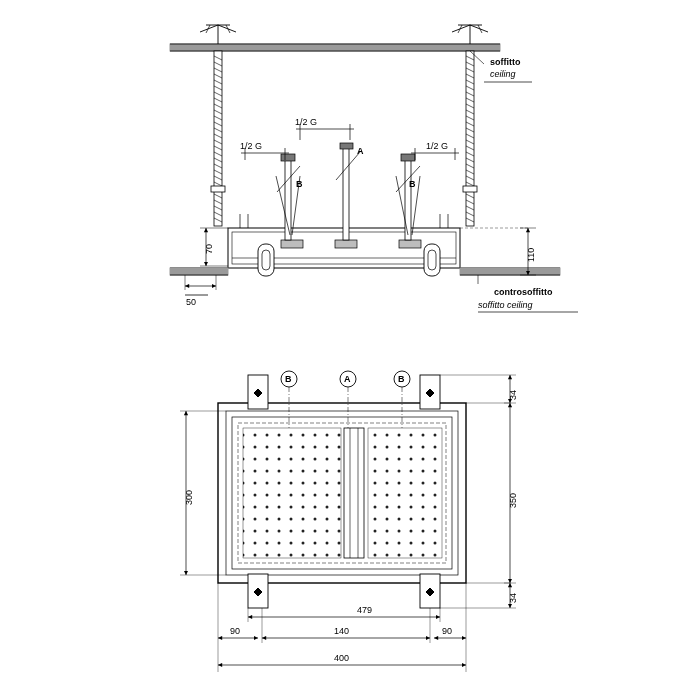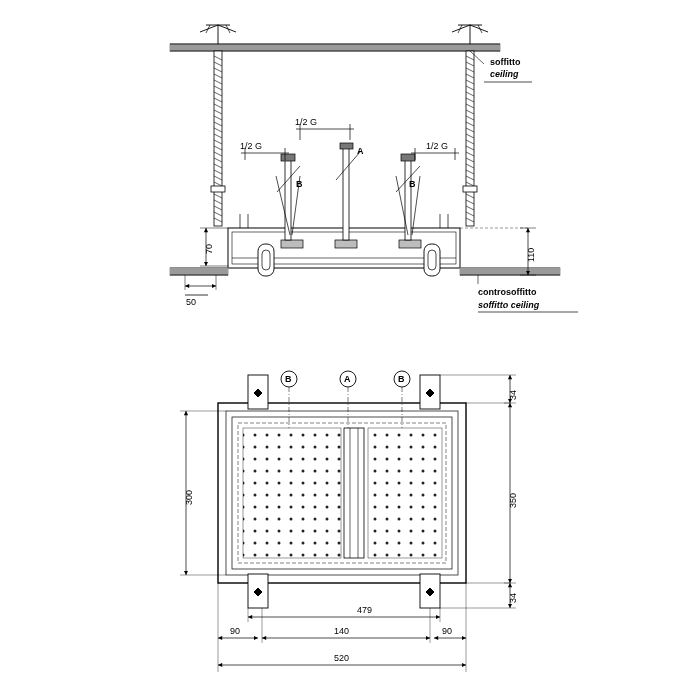--- a/index.html
+++ b/index.html
@@ -23,21 +23,21 @@
   }
   .lbl {
     position: absolute;
     font-family: "Liberation Sans", sans-serif;
     font-size: 9px;
     color: #000;
     white-space: nowrap;
     line-height: 11px;
   }
   .lbl.bold { font-weight: bold; }
-  .lbl.italic { font-style: italic; font-weight: bold; }
+  .lbl.italic { font-style: italic; font-weight: normal; }
   .lbl.vert {
     transform: rotate(-90deg);
     transform-origin: left top;
   }
 </style>
 </head>
 <body>
 
 <div id="sheet">
 
@@ -270,21 +270,21 @@
 
       <line x1="218" y1="665" x2="466" y2="665" stroke="#000" stroke-width="0.7" marker-start="url(#arrow-l)" marker-end="url(#arrow-r)"></line>
 
     </g>
   </svg>
 
   
   <div class="lbl bold" style="left:490px; top:57px;">soffitto</div>
   <div class="lbl italic" style="left:490px; top:69px;">ceiling</div>
 
-  <div class="lbl bold" style="left:478px; top:287px;">controsoffitto</div>
+  <div class="lbl bold" style="left:494px; top:287px;">controsoffitto</div>
   <div class="lbl italic" style="left:478px; top:300px;">soffitto ceiling</div>
 
   <div class="lbl" style="left:295px; top:117px;">1/2 G</div>
   <div class="lbl" style="left:240px; top:141px;">1/2 G</div>
   <div class="lbl" style="left:426px; top:141px;">1/2 G</div>
 
   <div class="lbl bold" style="left:357px; top:146px;">A</div>
   <div class="lbl bold" style="left:296px; top:179px;">B</div>
   <div class="lbl bold" style="left:409px; top:179px;">B</div>
 
@@ -299,15 +299,15 @@
 
   <div class="lbl vert" style="left:184px; top:505px;">300</div>
   <div class="lbl vert" style="left:508px; top:508px;">350</div>
   <div class="lbl vert" style="left:508px; top:400px;">34</div>
   <div class="lbl vert" style="left:508px; top:603px;">34</div>
 
   <div class="lbl" style="left:334px; top:605px;margin-left:23px;">479</div>
   <div class="lbl" style="left:334px; top:626px;">140</div>
   <div class="lbl" style="left:230px; top:626px;">90</div>
   <div class="lbl" style="left:442px; top:626px;">90</div>
-  <div class="lbl" style="left:334px; top:653px;">520</div>
+  <div class="lbl" style="left:334px; top:653px;">400</div>
 
 </div>
 
 </body></html>

